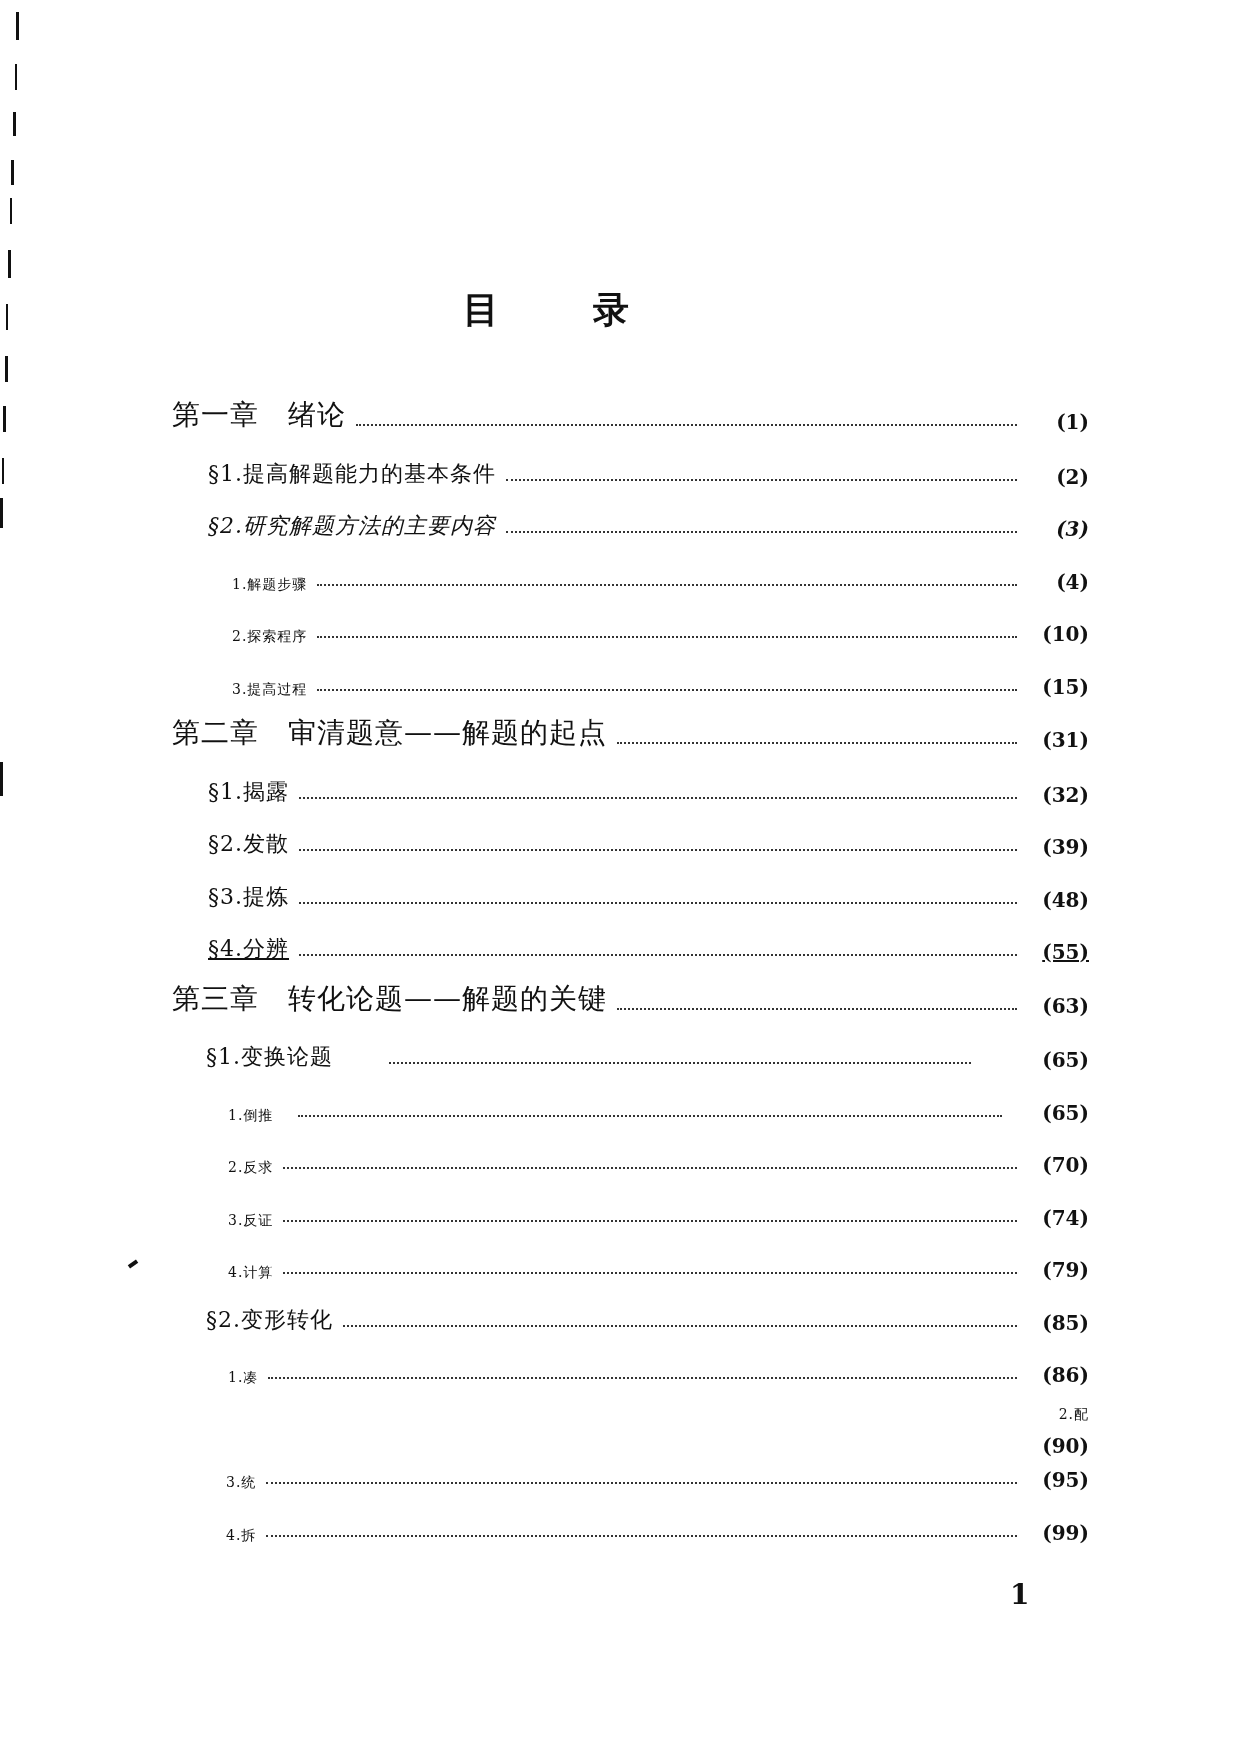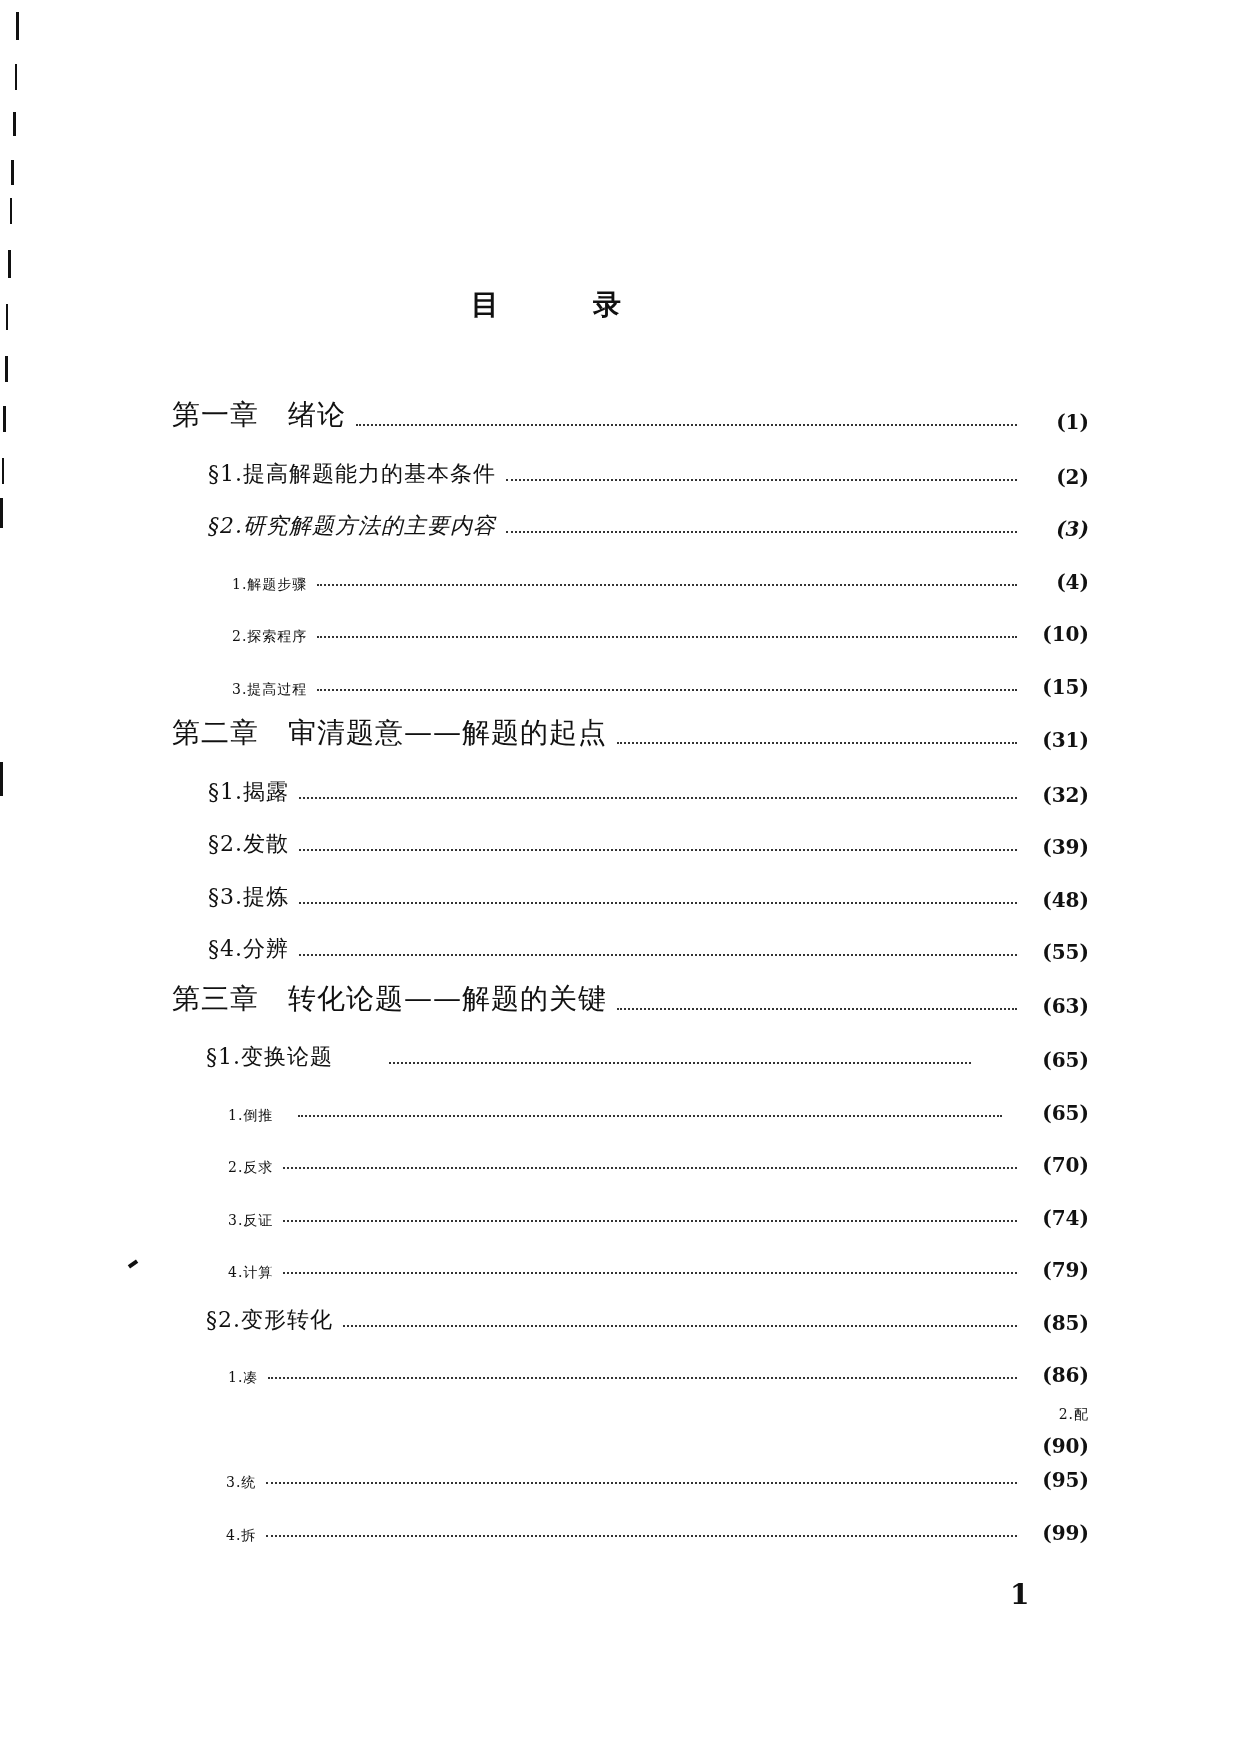--- a/index.html
+++ b/index.html
@@ -3,21 +3,21 @@
 <meta charset="utf-8">
 <style>
   html, body { margin: 0; padding: 0; background: #ffffff; }
   body {
     width: 1241px; height: 1755px; position: relative; overflow: hidden;
     font-family: "DejaVu Serif", "Liberation Serif", serif; color: #111;
   }
   .bind-mark { position: absolute; width: 3px; background: #111; }
   .title {
     position: absolute; top: 286px; left: 0; width: 1092px; text-align: center;
-    font-family: "DejaVu Sans", sans-serif; font-weight: bold; font-size: 28px;
+    font-family: "DejaVu Sans", sans-serif; font-weight: bold; font-size: 36px;
     letter-spacing: 0;
   }
   .title span { display: inline-block; margin: 0 47px; }
   .toc { position: absolute; left: 0; top: 0; width: 1241px; }
   .row {
     position: absolute; display: flex; align-items: flex-end; height: 34px;
     right: 152px; white-space: nowrap;
   }
   .row .label { flex: 0 0 auto; }
   .row .leader {
@@ -104,21 +104,21 @@
   <div class="row section" style="left:208px;top:825px;">
       <span class="label">§2.发散</span>
       <span class="leader"></span>
       <span class="page">(39)</span>
     </div>
   <div class="row section" style="left:208px;top:878px;">
       <span class="label">§3.提炼</span>
       <span class="leader"></span>
       <span class="page">(48)</span>
     </div>
-  <div class="row section" style="left:208px;top:930px;">
+  <div class="row section" style="left:208px;top:930px;text-decoration:underline;">
       <span class="label">§4.分辨</span>
       <span class="leader"></span>
       <span class="page">(55)</span>
     </div>
   <div class="row chapter" style="left:172px;top:984px;">
       <span class="label">第三章　转化论题——解题的关键</span>
       <span class="leader"></span>
       <span class="page">(63)</span>
     </div>
   <div class="row section" style="left:206px;top:1038px;gap:46px;">

